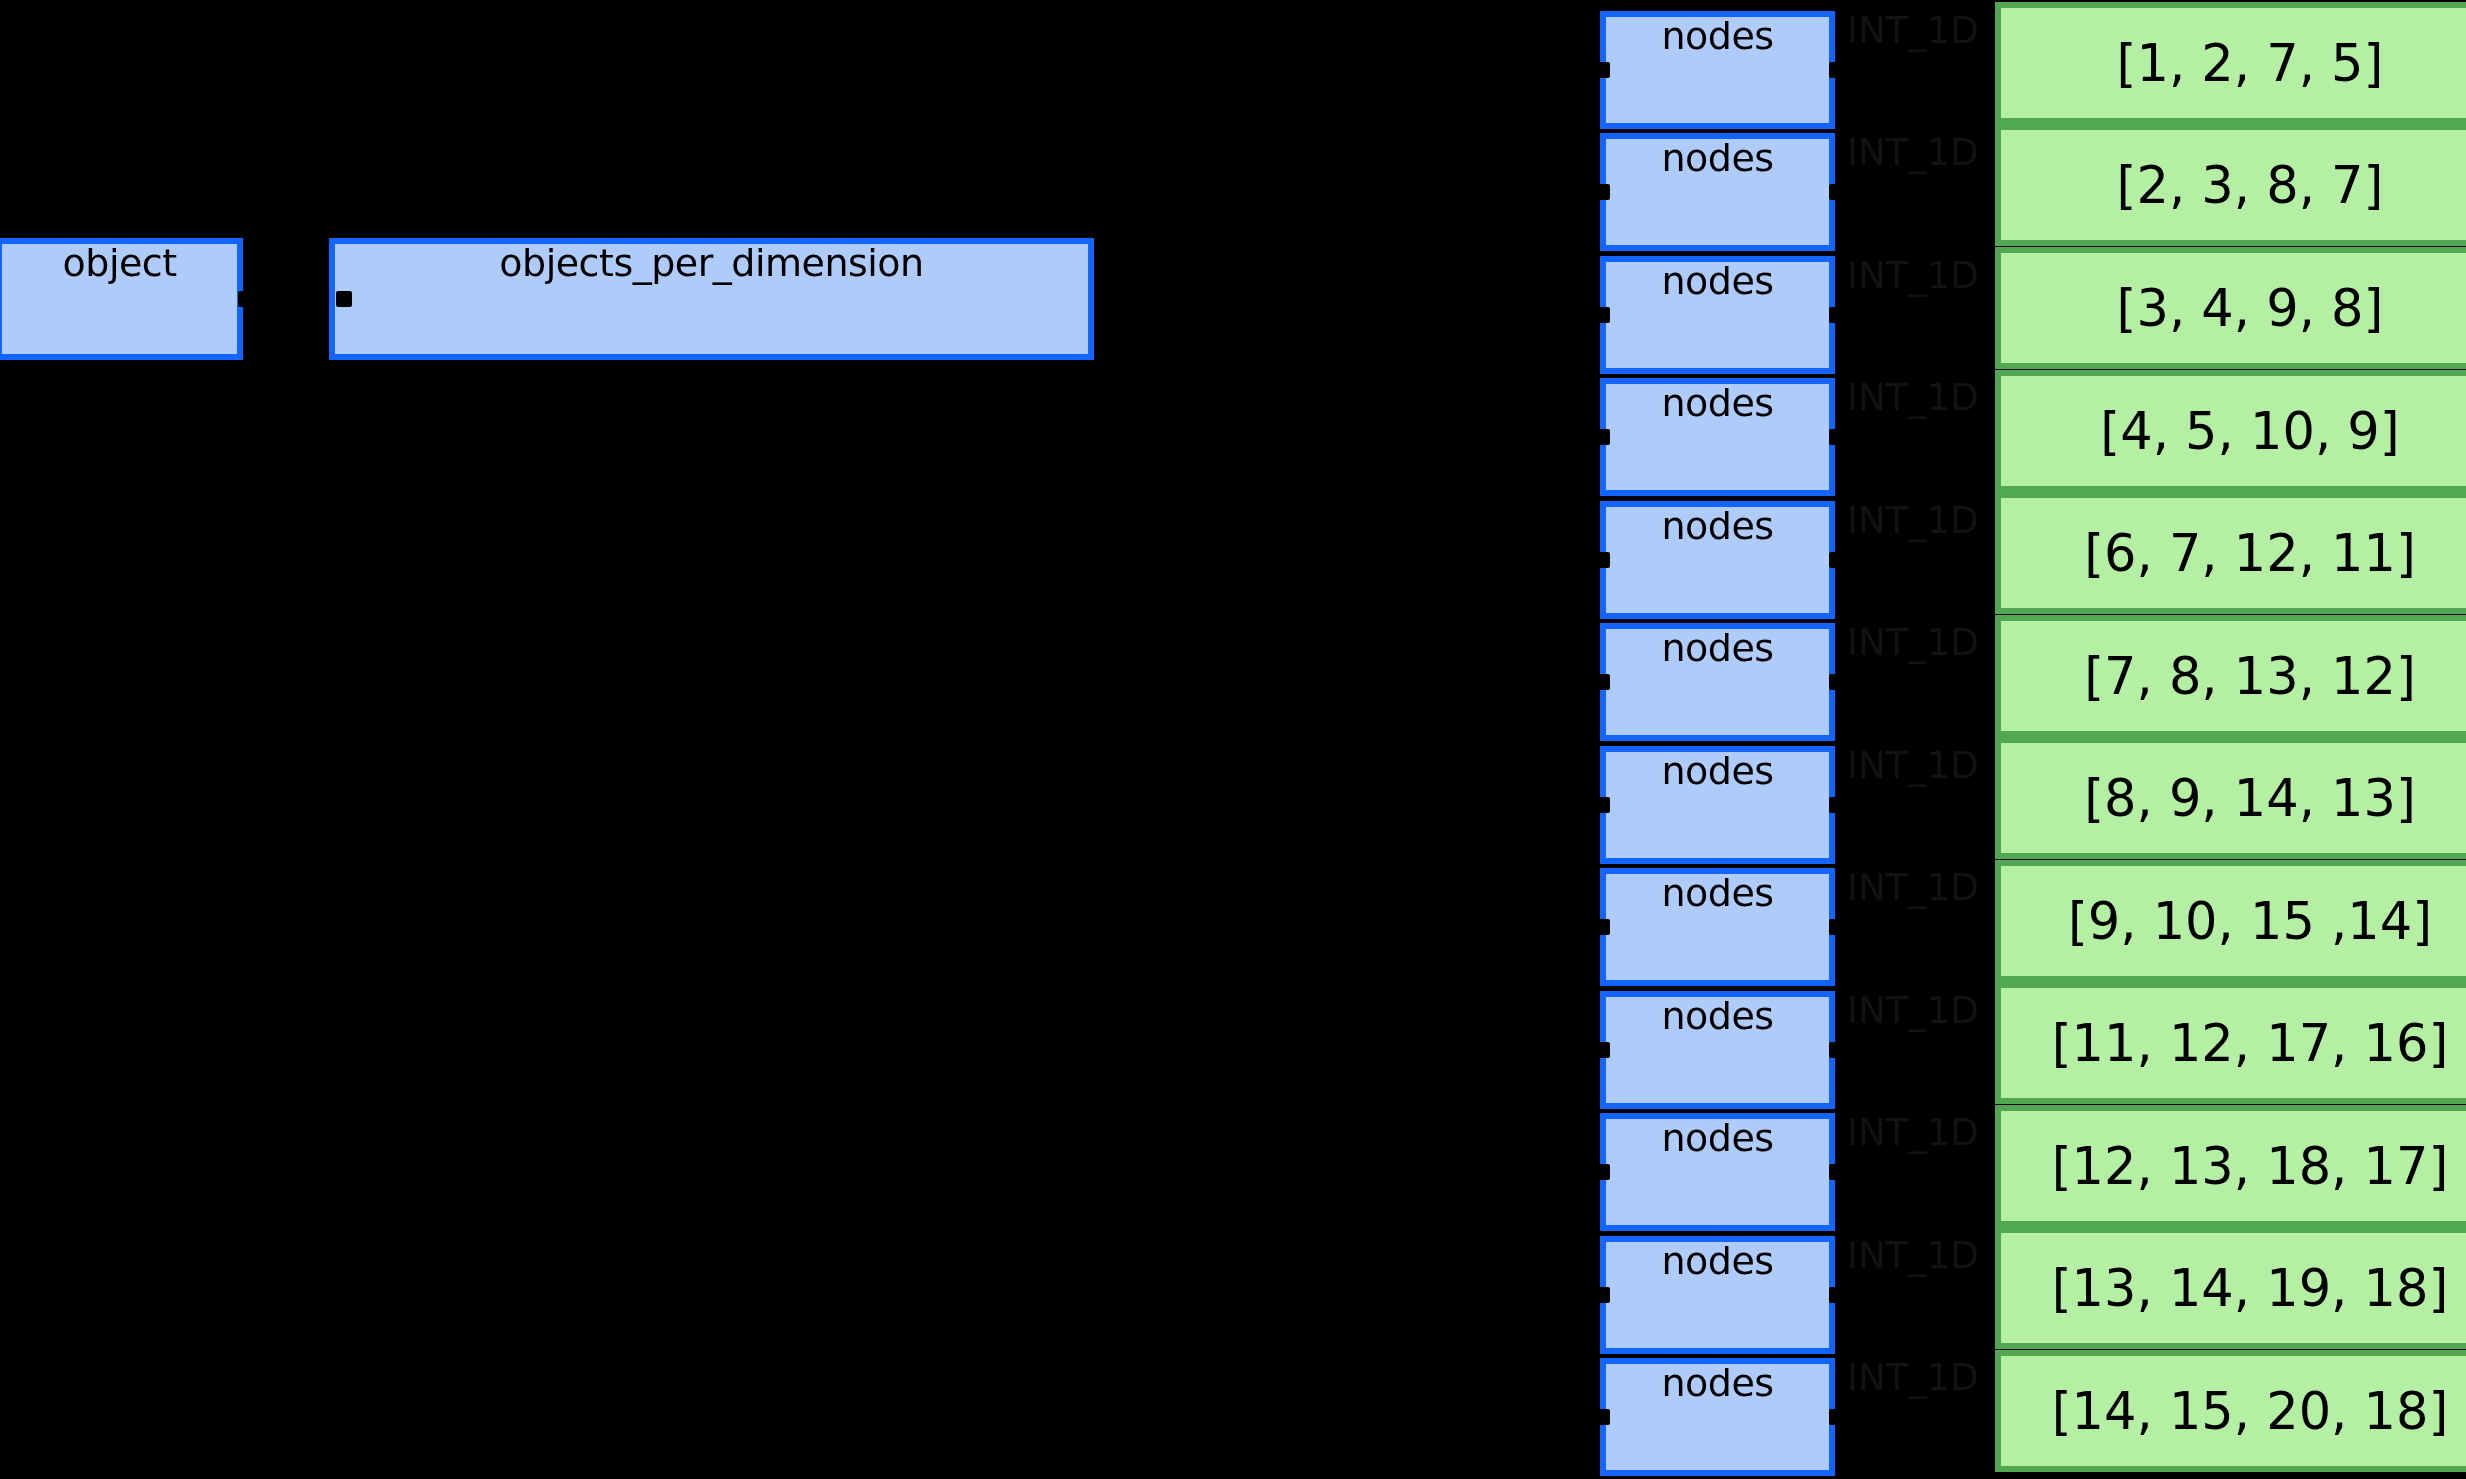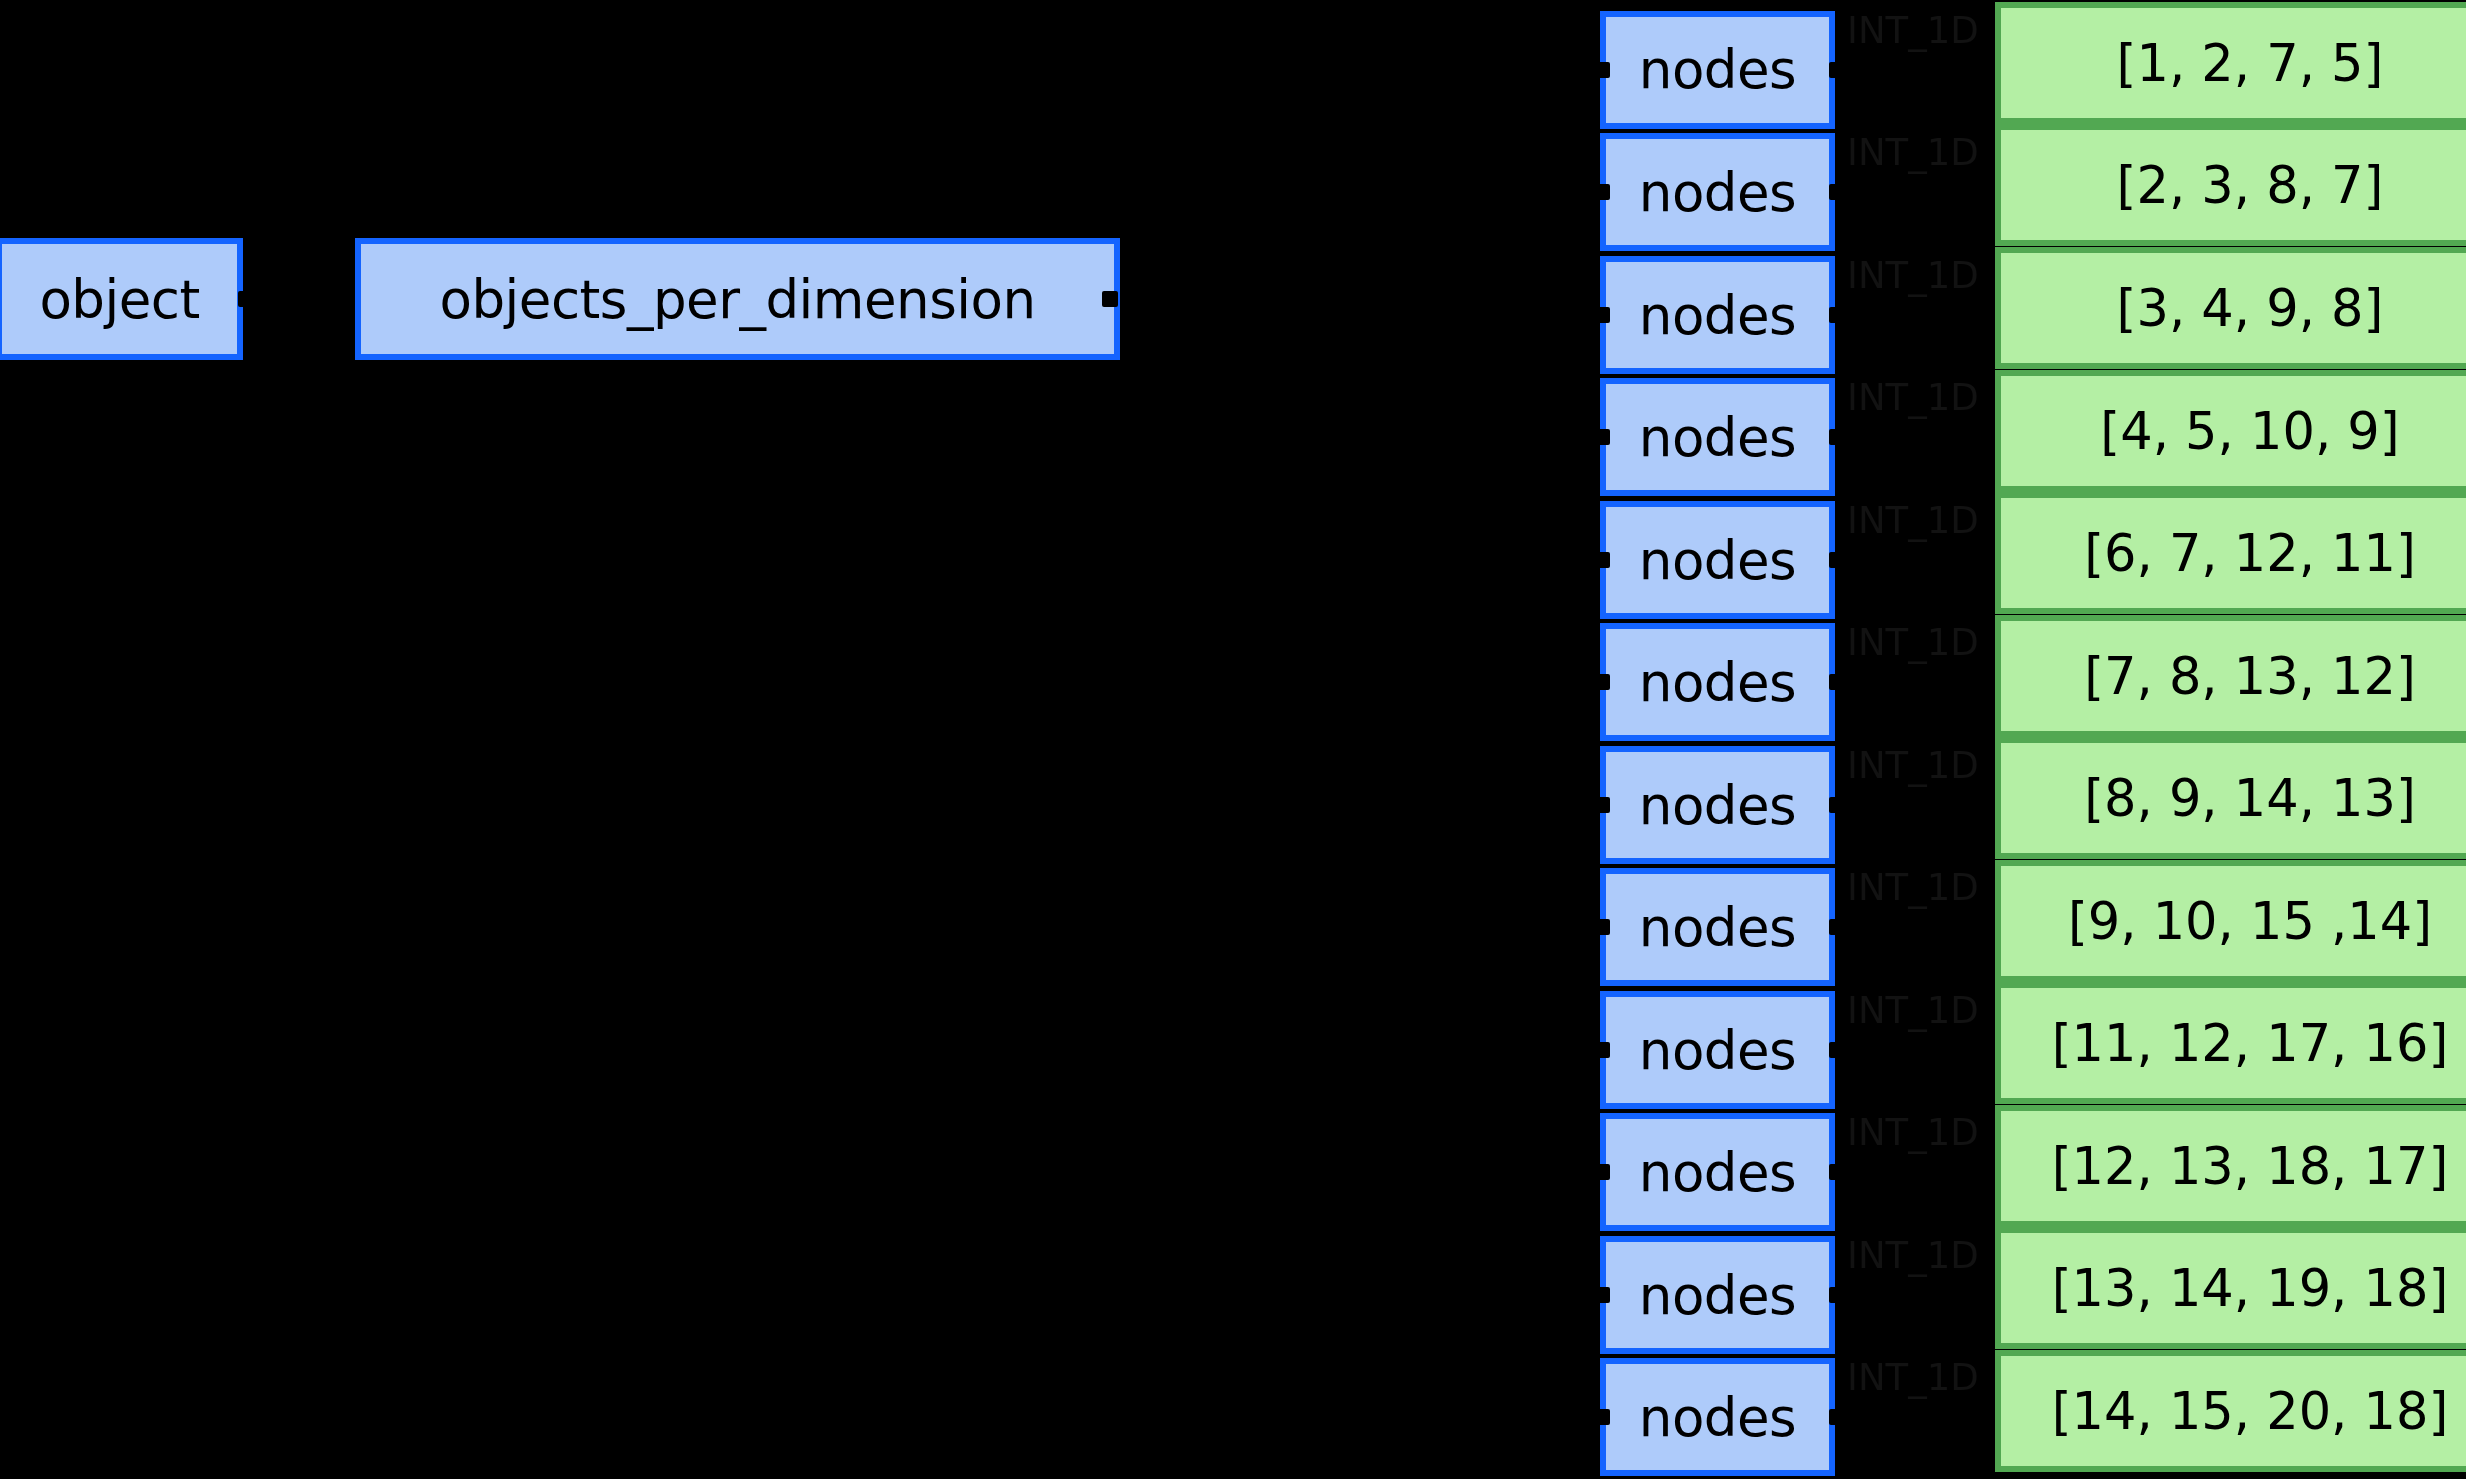--- a/index.html
+++ b/index.html
@@ -21,24 +21,23 @@
     overflow: hidden;
   }
 
   
   .node-box {
     position: absolute;
     box-sizing: border-box;
     background: #aecbfa;
     border: 6.9px solid #1464ff;
     display: flex;
-    align-items: center;
     justify-content: center;
     color: #000000;
-    font-size: 53px;
+    font-size: 38px;
     line-height: 1;
     letter-spacing: -0.5px;
     white-space: nowrap;
   }
 
   
   .value-box {
     position: absolute;
     box-sizing: border-box;
     background: #b4efa4;
@@ -75,21 +74,21 @@
 <body>
 
 <div id="canvas">
 
   <div class="node-box" style="left:-3.9px; top:238px; width:247px; height:122px;">
     <span>object</span>
   </div>
 
   <div class="stub" style="left:238px; top:291px;"></div>
 
-  <div class="node-box" style="left:355px; top:238px; width:765px; height:122px;">
+  <div class="node-box" style="left:329px; top:238px; width:765px; height:122px;">
     <span>objects_per_dimension</span>
   </div>
 
   <div class="stub" style="left:336px; top:291px;"></div>
   <div class="stub" style="left:1102px; top:291px;"></div>
 
 
   <div class="stub" style="left:1192px; top:291px;"></div>
 
   <div class="node-box" style="left:1600px; top:10.8px; width:235px; height:118px;">

